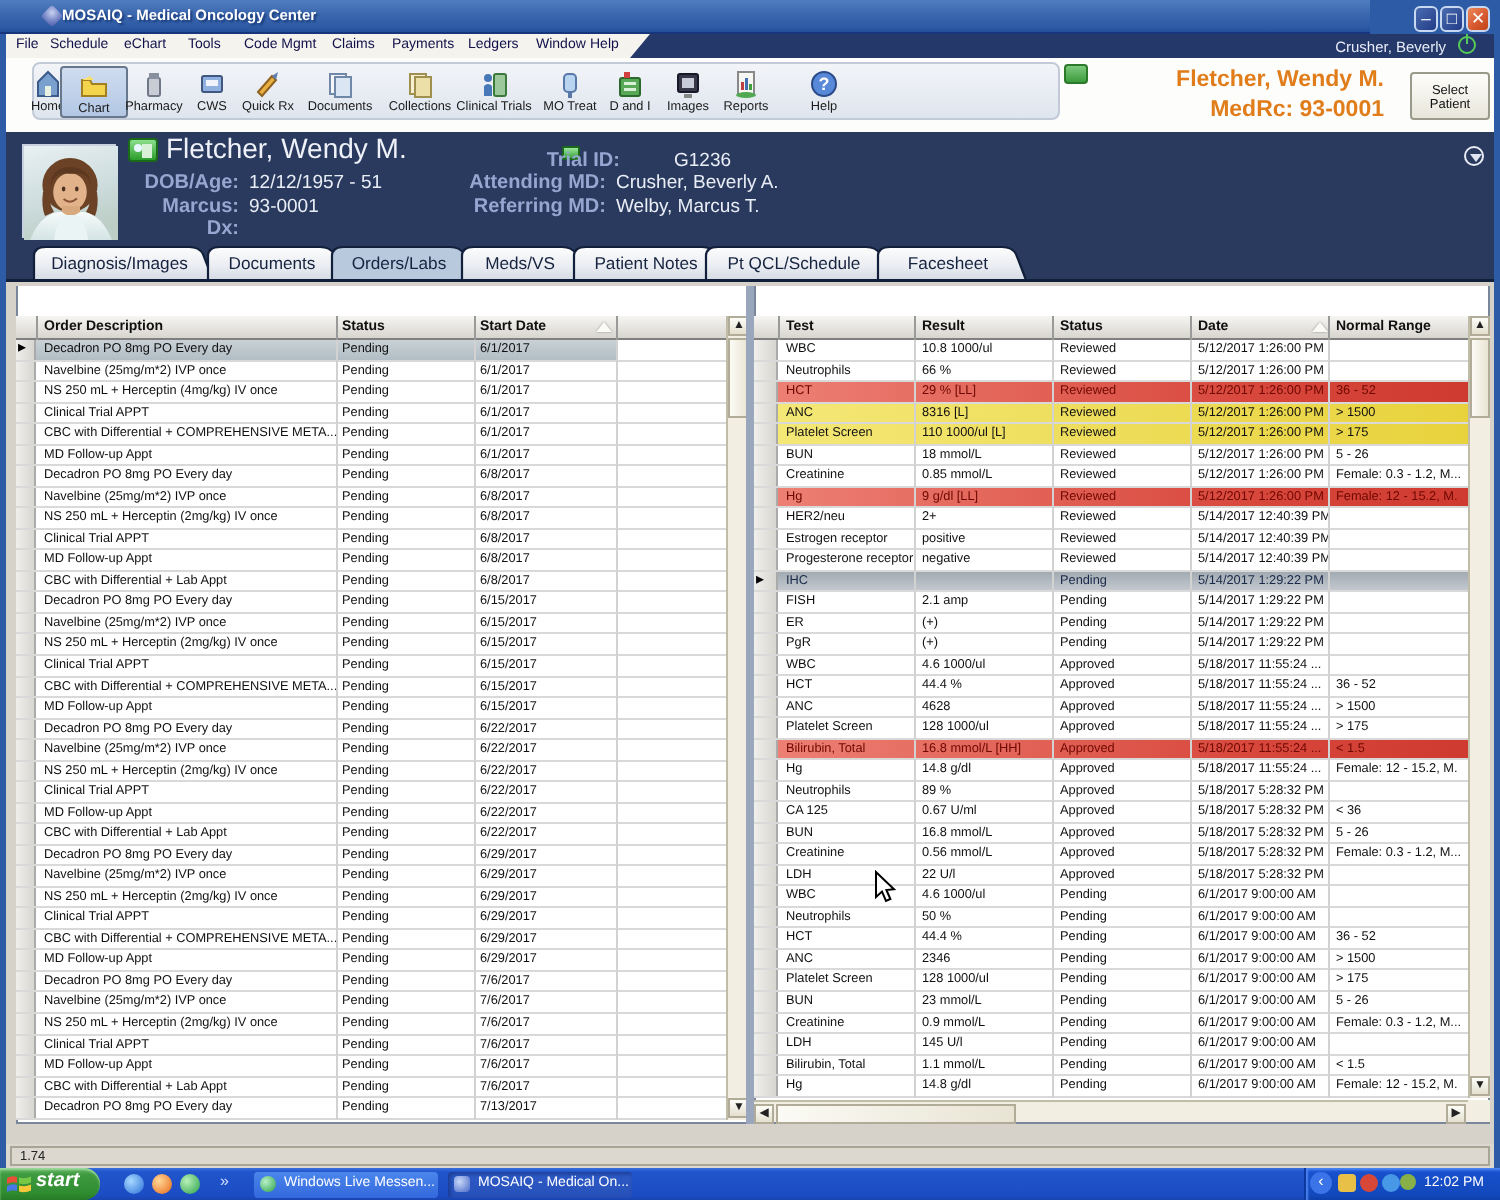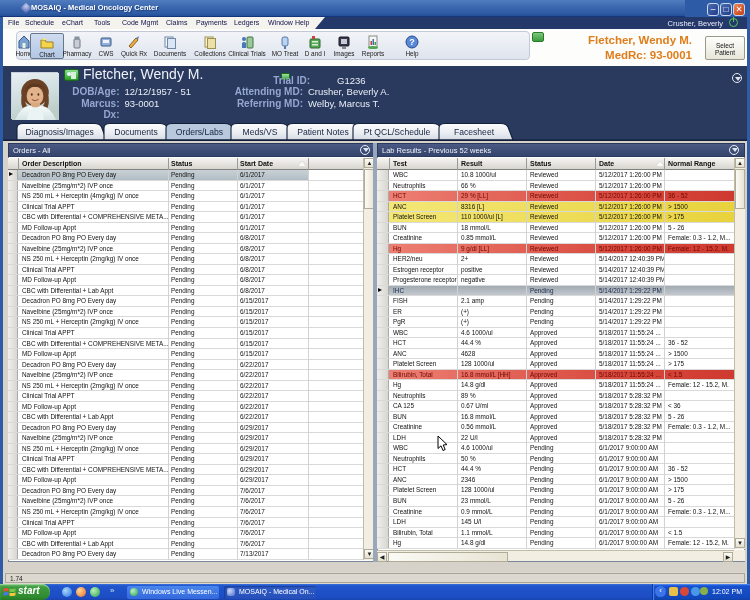--- a/index.html
+++ b/index.html
@@ -302,21 +302,20 @@
     <text x="320.0" y="12.5" font-size="8.6" fill="#16233f" text-anchor="middle" font-family="Liberation Sans">Patient Notes</text>
     <path d="M350 18 L350 6 Q350 1.5 356 1.5 L430 1.5 Q435 1.5 437 5 L442 18 Z" fill="url(#tg)" stroke="#121f3a" stroke-width="1.1"></path>
     <text x="394.0" y="12.5" font-size="8.6" fill="#16233f" text-anchor="middle" font-family="Liberation Sans">Pt QCL/Schedule</text>
     <path d="M436 18 L436 6 Q436 1.5 442 1.5 L498 1.5 Q503 1.5 505 5 L510 18 Z" fill="url(#tg)" stroke="#121f3a" stroke-width="1.1"></path>
     <text x="471.0" y="12.5" font-size="8.6" fill="#16233f" text-anchor="middle" font-family="Liberation Sans">Facesheet</text>
     <rect x="0" y="17.5" width="744" height="1.5" fill="#121f3a"></rect>
   </svg>
 <div class="abs" id="content">
 
 <div class="abs" id="opanel"></div>
-<div class="abs phead" id="ophead">Orders - All<div class="circbtn" style="right:5px;top:0.5px"></div></div>
 <div class="abs" style="left:5px;top:2px;width:368px;height:419px">
   <div class="colhead" id="ocolhead">
     <div class="cl" style="left:14px">Order Description</div>
     <div class="cl" style="left:163px">Status</div>
     <div class="cl" style="left:232px">Start Date</div>
     <div class="sorta" style="left:290px"></div>
     <div class="cdiv" style="left:10px"></div>
         <div class="cdiv" style="left:160px"></div>
     <div class="cdiv" style="left:229px"></div>
         <div class="cdiv" style="left:300px"></div>
@@ -551,21 +550,20 @@
     <div class="ovline" style="left:300px;top:0;height:390px"></div>
   </div>
   <div class="sb" style="left:355px;top:15px;width:12px;height:402px">
     <div class="sbtn" style="left:0px;top:0px">▲</div>
     <div class="sthumb" style="left:0px;top:11px;height:40px"></div>
     <div class="sbtn" style="left:0px;top:391px">▼</div>
   </div>
 </div>
 
 <div class="abs" id="lpanel"></div>
-<div class="abs phead" id="lphead">Lab Results - Previous 52 weeks<div class="circbtn" style="right:5px;top:0.5px"></div></div>
 <div class="abs" style="left:374px;top:2px;width:368px;height:419px">
   <div class="colhead" id="lcolhead">
     <div class="cl" style="left:16px">Test</div>
     <div class="cl" style="left:84px">Result</div>
     <div class="cl" style="left:153px">Status</div>
     <div class="cl" style="left:222px">Date</div>
     <div class="sorta" style="left:279px"></div>
     <div class="cl" style="left:291px">Normal Range</div>
     <div class="cdiv" style="left:12px"></div>
         <div class="cdiv" style="left:80px"></div>

